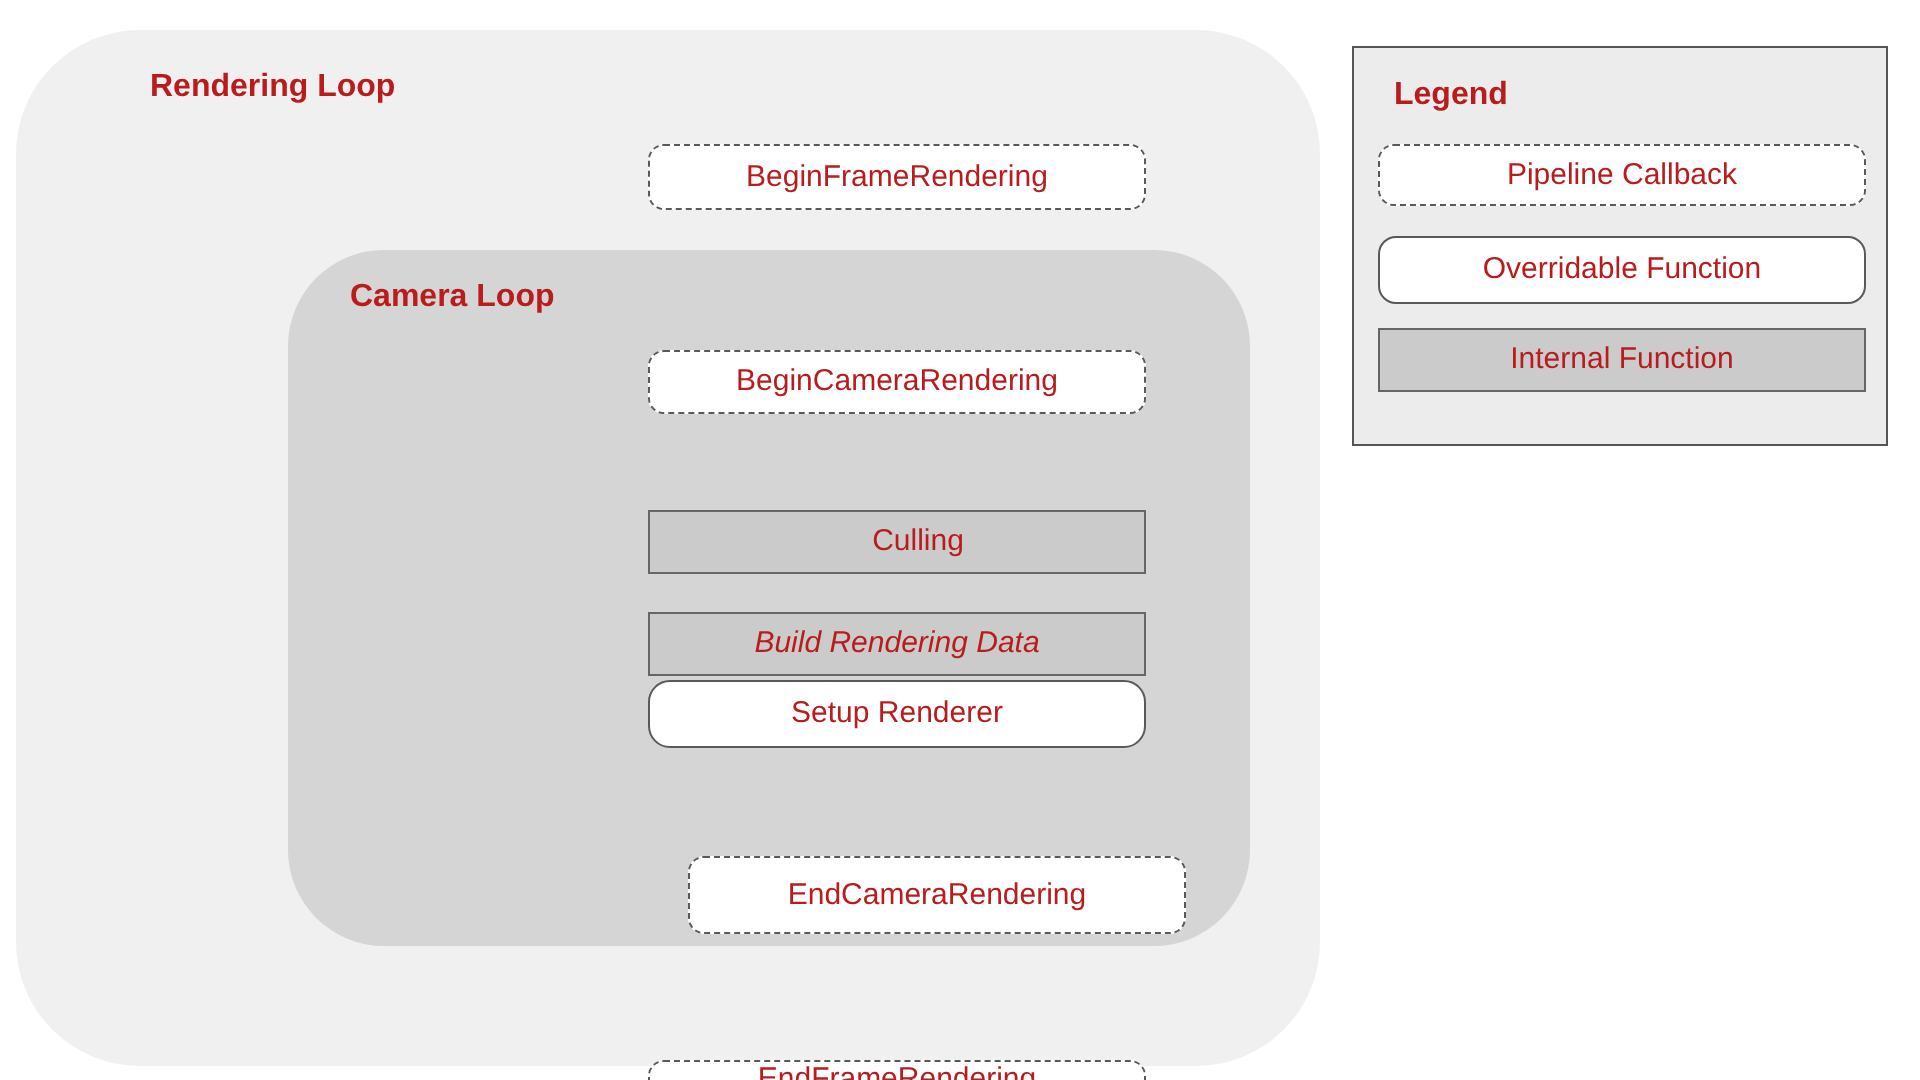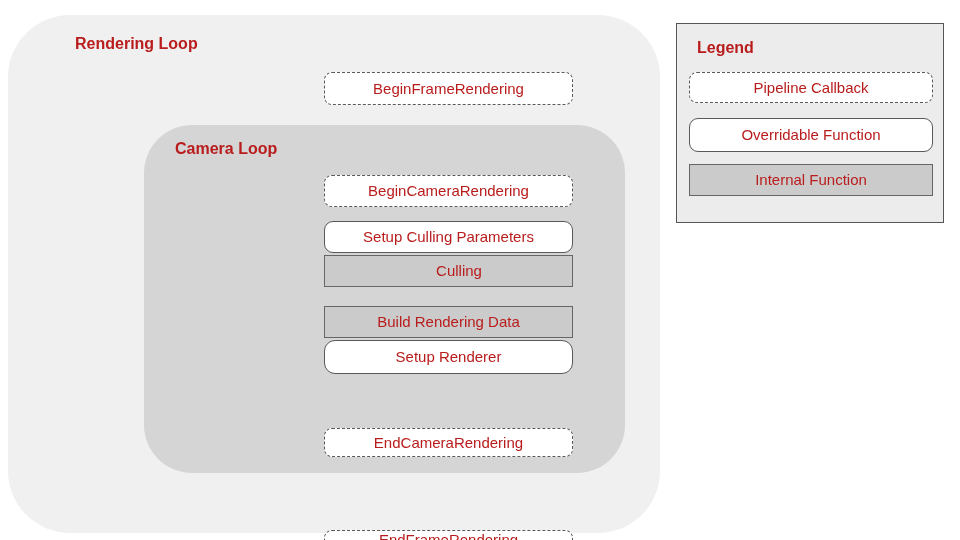--- a/index.html
+++ b/index.html
@@ -94,30 +94,29 @@
   <div class="loop-outer"></div>
   <div class="container-label label-rendering-loop">Rendering Loop</div>
 
   <div class="loop-camera"></div>
   <div class="container-label label-camera-loop">Camera Loop</div>
 
   <div class="box pipeline-callback" style="top:72px; height:33px;">BeginFrameRendering</div>
 
   <div class="box pipeline-callback" style="top:175px;">BeginCameraRendering</div>
 
-  <div class="box overridable-function" style="top:221px;">Setup Culling Parameters</div>
 
   <div class="box internal-function" style="top:255px;padding-left:21px;">Culling</div>
 
-  <div class="box internal-function" style="top:306px;">Build Rendering Data</div>
+  <div class="box internal-function" style="top:306px;font-style:italic;">Build Rendering Data</div>
 
   <div class="box overridable-function" style="top:340px; height:34px;border-radius:11px;">Setup Renderer</div>
 
 
-  <div class="box pipeline-callback" style="top:428px; height:29px;">EndCameraRendering</div>
+  <div class="box pipeline-callback" style="top:428px; height:39px;margin-left:20px;">EndCameraRendering</div>
 
   <div class="box pipeline-callback" style="top:489px; height:19px;margin-top:41px;">EndFrameRendering</div>
 
   <div class="legend-panel">
     <div class="legend-title">Legend</div>
 
     <div class="box pipeline-callback" style="top:48px; height:31px;">Pipeline Callback</div>
 
     <div class="box overridable-function" style="top:94px; height:34px;">Overridable Function</div>
 

